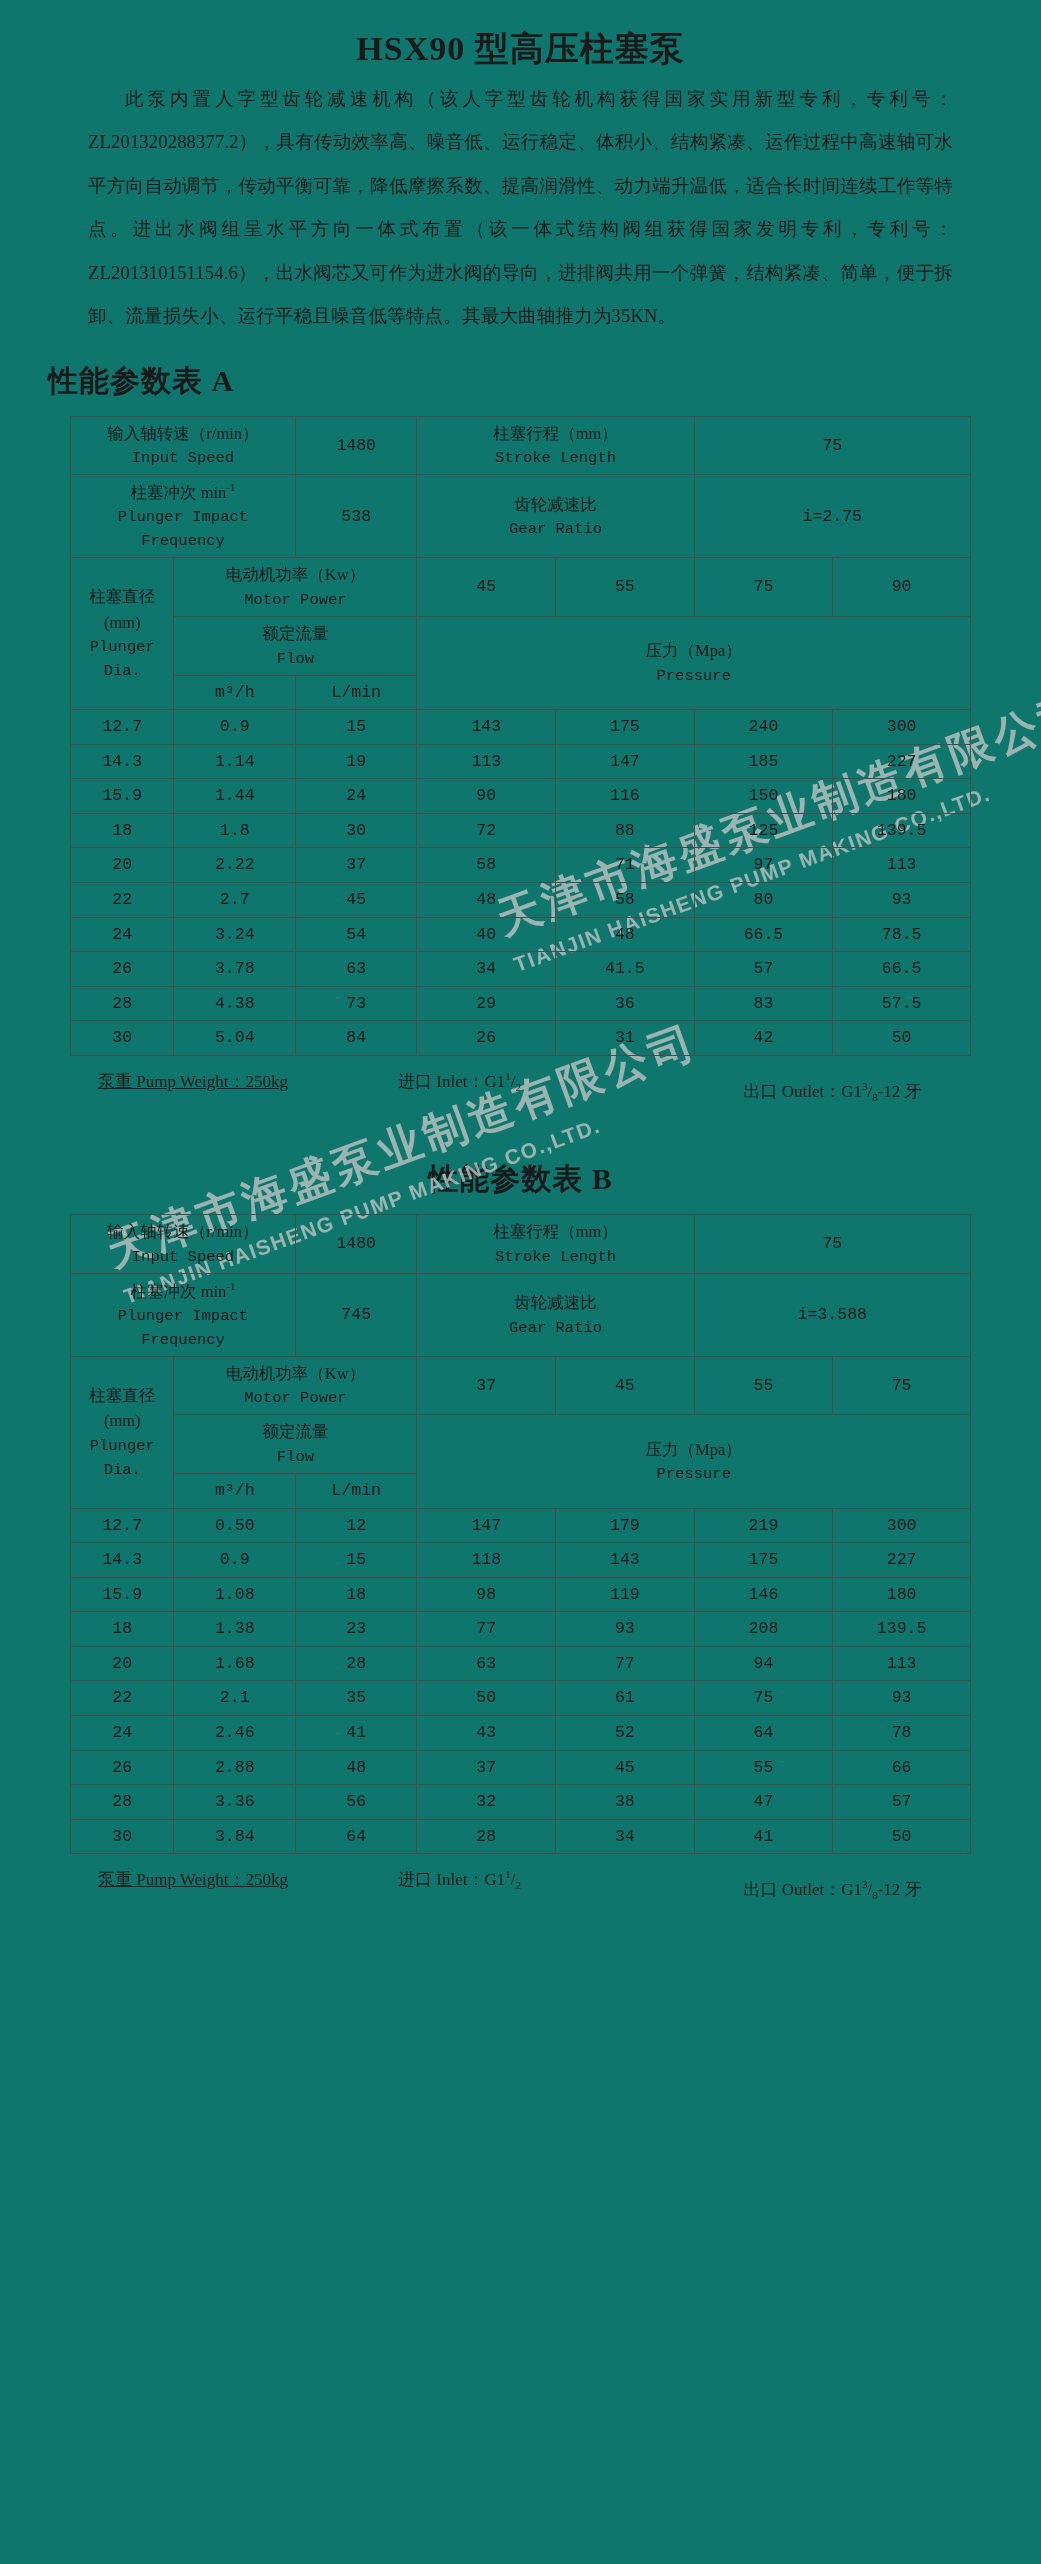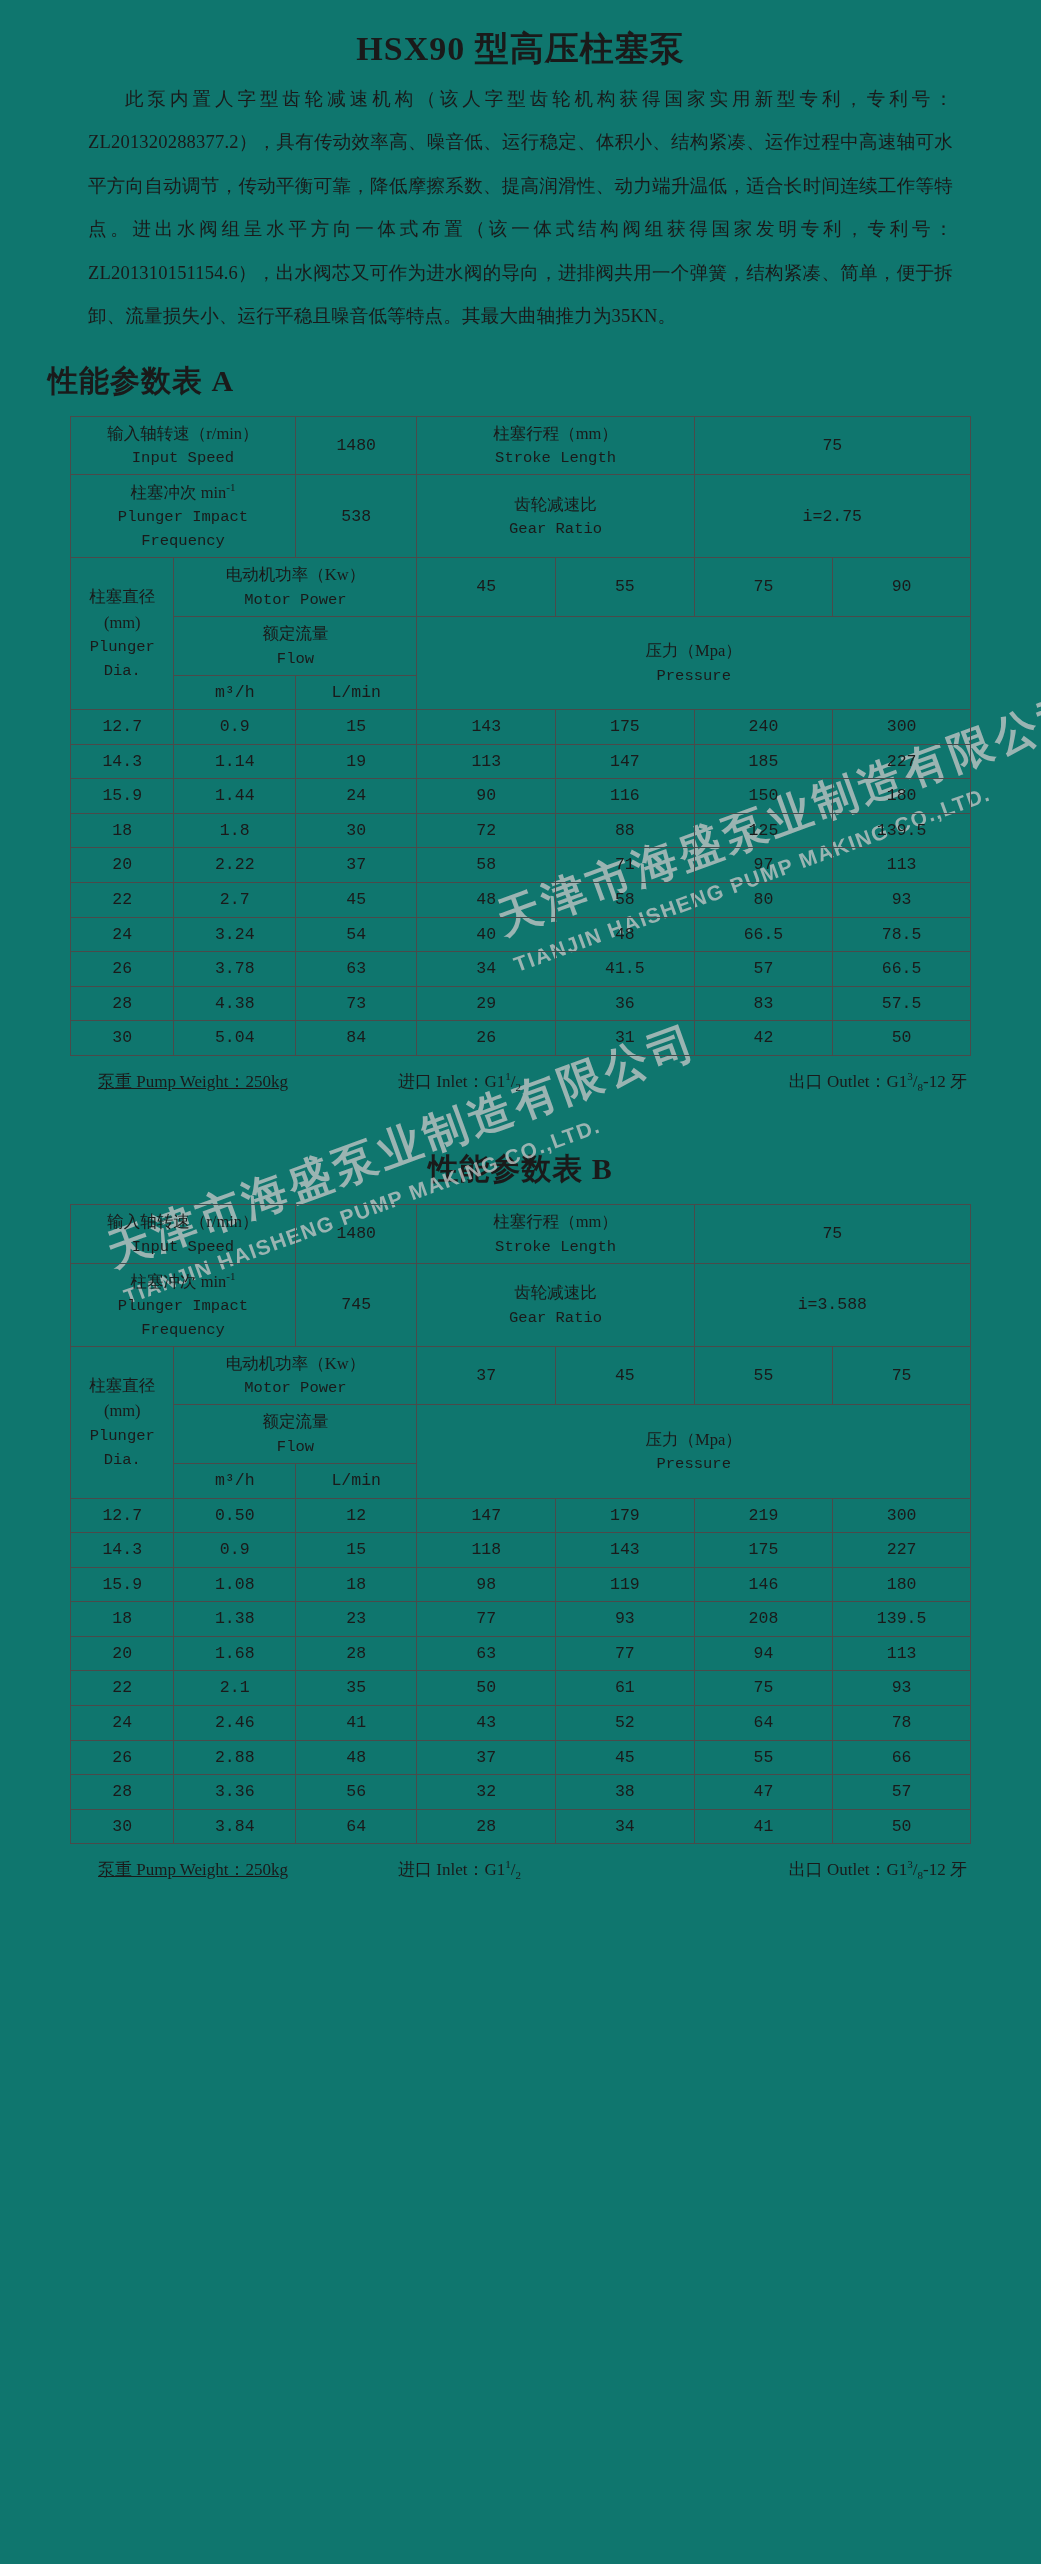--- a/index.html
+++ b/index.html
@@ -94,21 +94,21 @@
   
   .tfoot-line {
     display: flex;
     font-size: 17px;
     margin: 14px 26px 0 26px;
     position: relative;
     z-index: 2;
   }
   .tfoot-line .f1 { flex: 0 0 300px; text-align: left; padding-left: 24px; text-decoration: underline; }
   .tfoot-line .f2 { flex: 0 0 300px; text-align: left; }
-  .tfoot-line .f3 { flex: 1 1 auto; text-align: right; }
+  .tfoot-line .f3 { flex: 1 1 auto; text-align: center; margin-top: 10px; }
 
   
   .wm {
     position: absolute;
     z-index: 1;
     pointer-events: none;
     transform: rotate(-20deg);
     transform-origin: center center;
     color: #c9c9c9;
     font-weight: bold;

